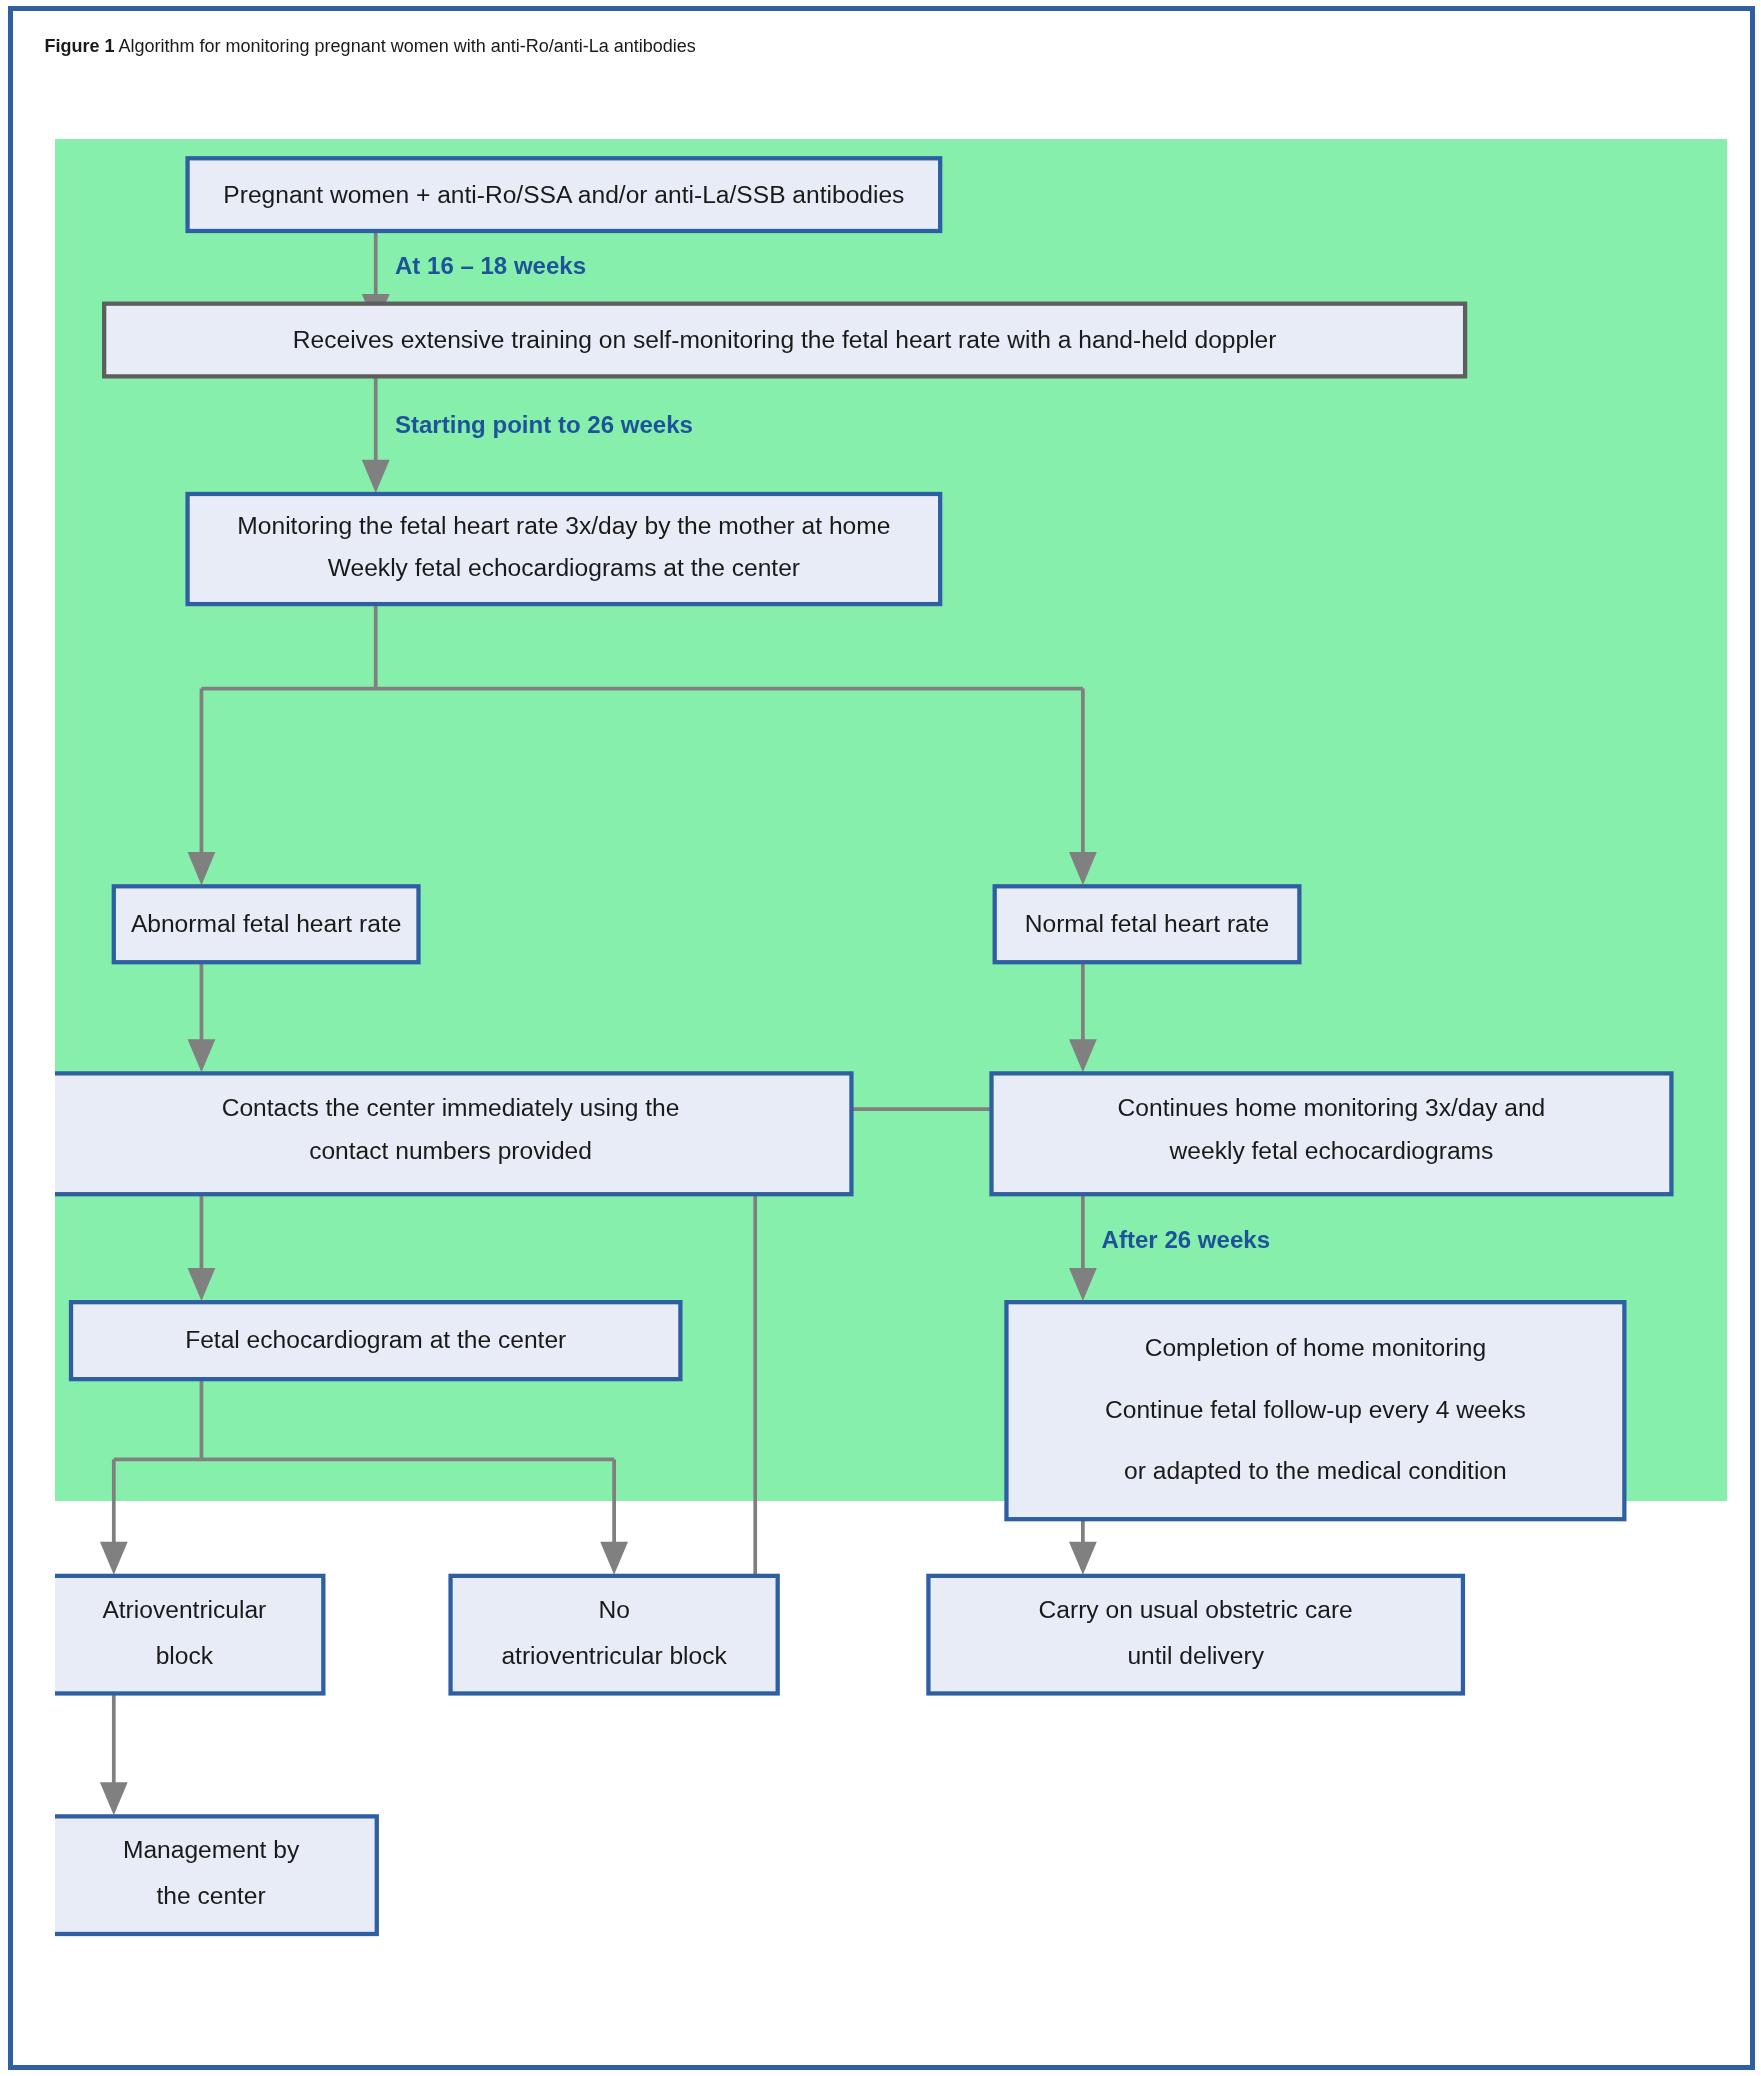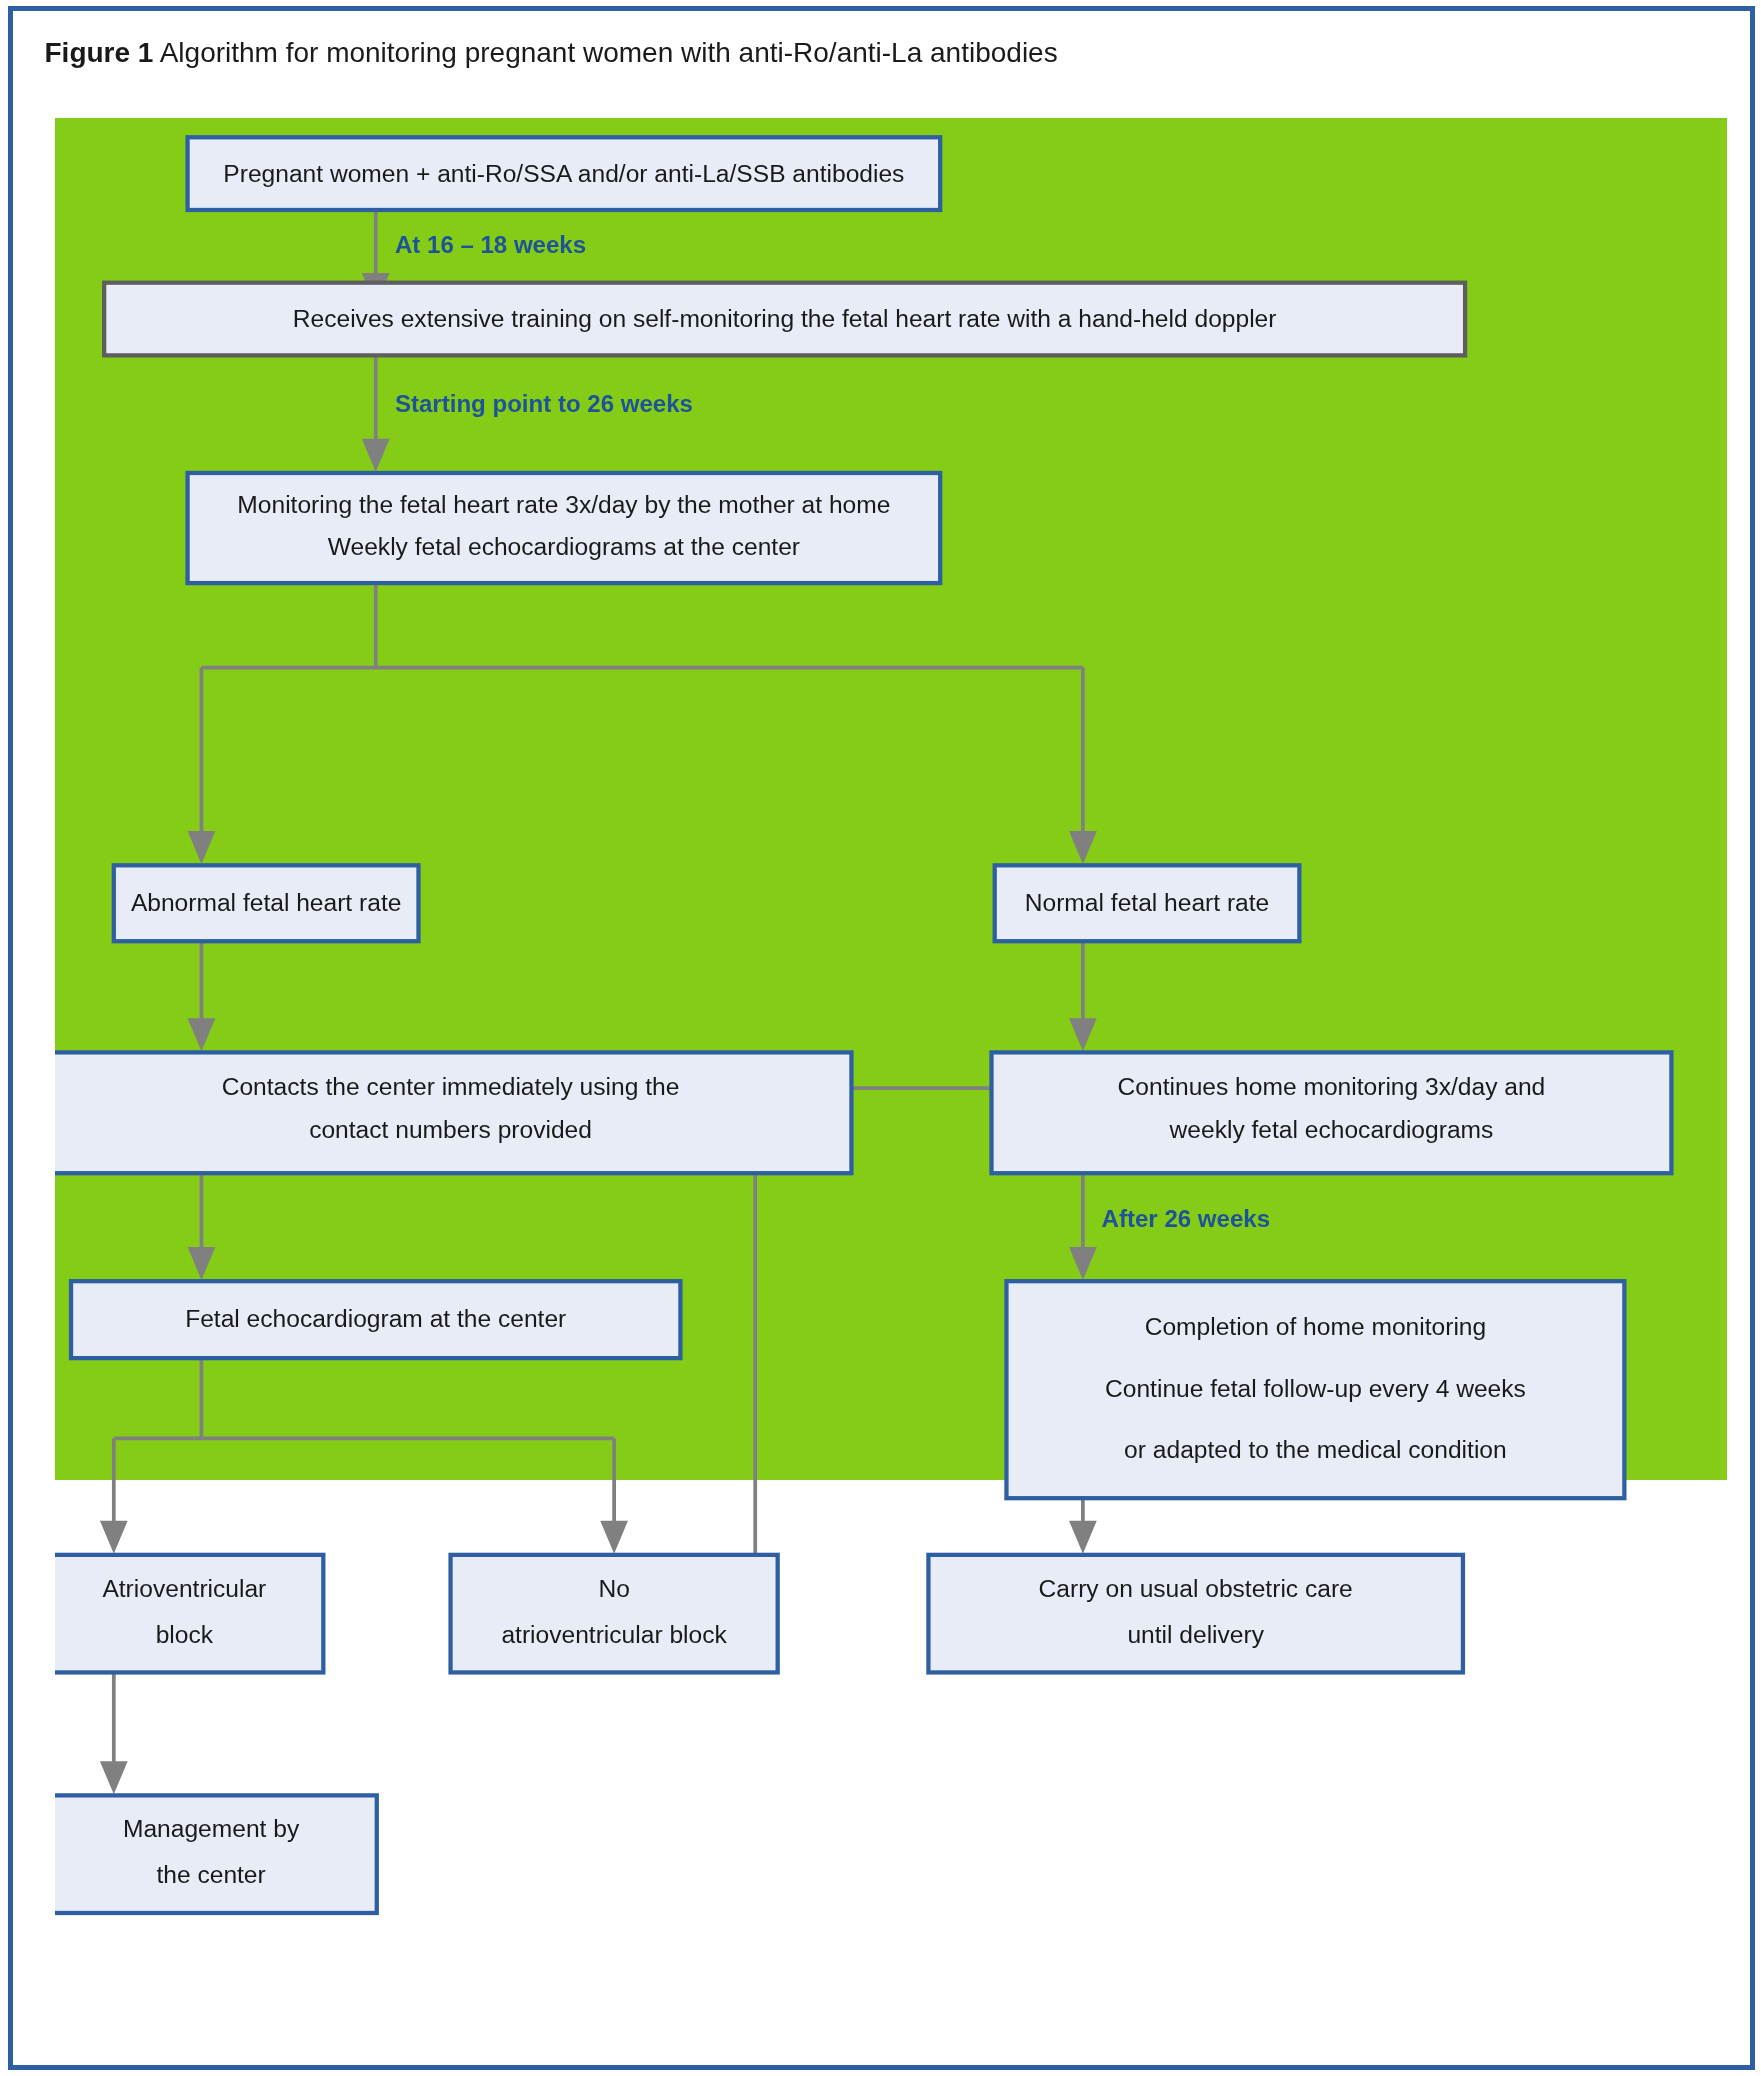--- a/index.html
+++ b/index.html
@@ -26,36 +26,36 @@
     height: 2064px;
     border: 5.9px solid #2f5fa3;
     background: #ffffff;
     box-sizing: border-box;
   }
   
   .fig-title {
     position: absolute;
     left: 32px;
     top: 23.5px;
-    font-size: 28px;
+    font-size: 18px;
     line-height: 1.25;
     color: #1a1a1a;
     white-space: nowrap;
   }
   .fig-title .fig-label {
     font-weight: bold;
   }
   
   .diagram-panel {
     position: absolute;
     left: 42px;
-    top: 107px;
+    top: 128px;
     width: 1672px;
     height: 1362px;
-    background: #84cc16;
+    background: #86efac;
   }
   svg.flow {
     position: absolute;
     left: 0;
     top: 0;
     width: 1672px;
     height: 1903px;
     display: block;
   }
   .nodebox-rect {

